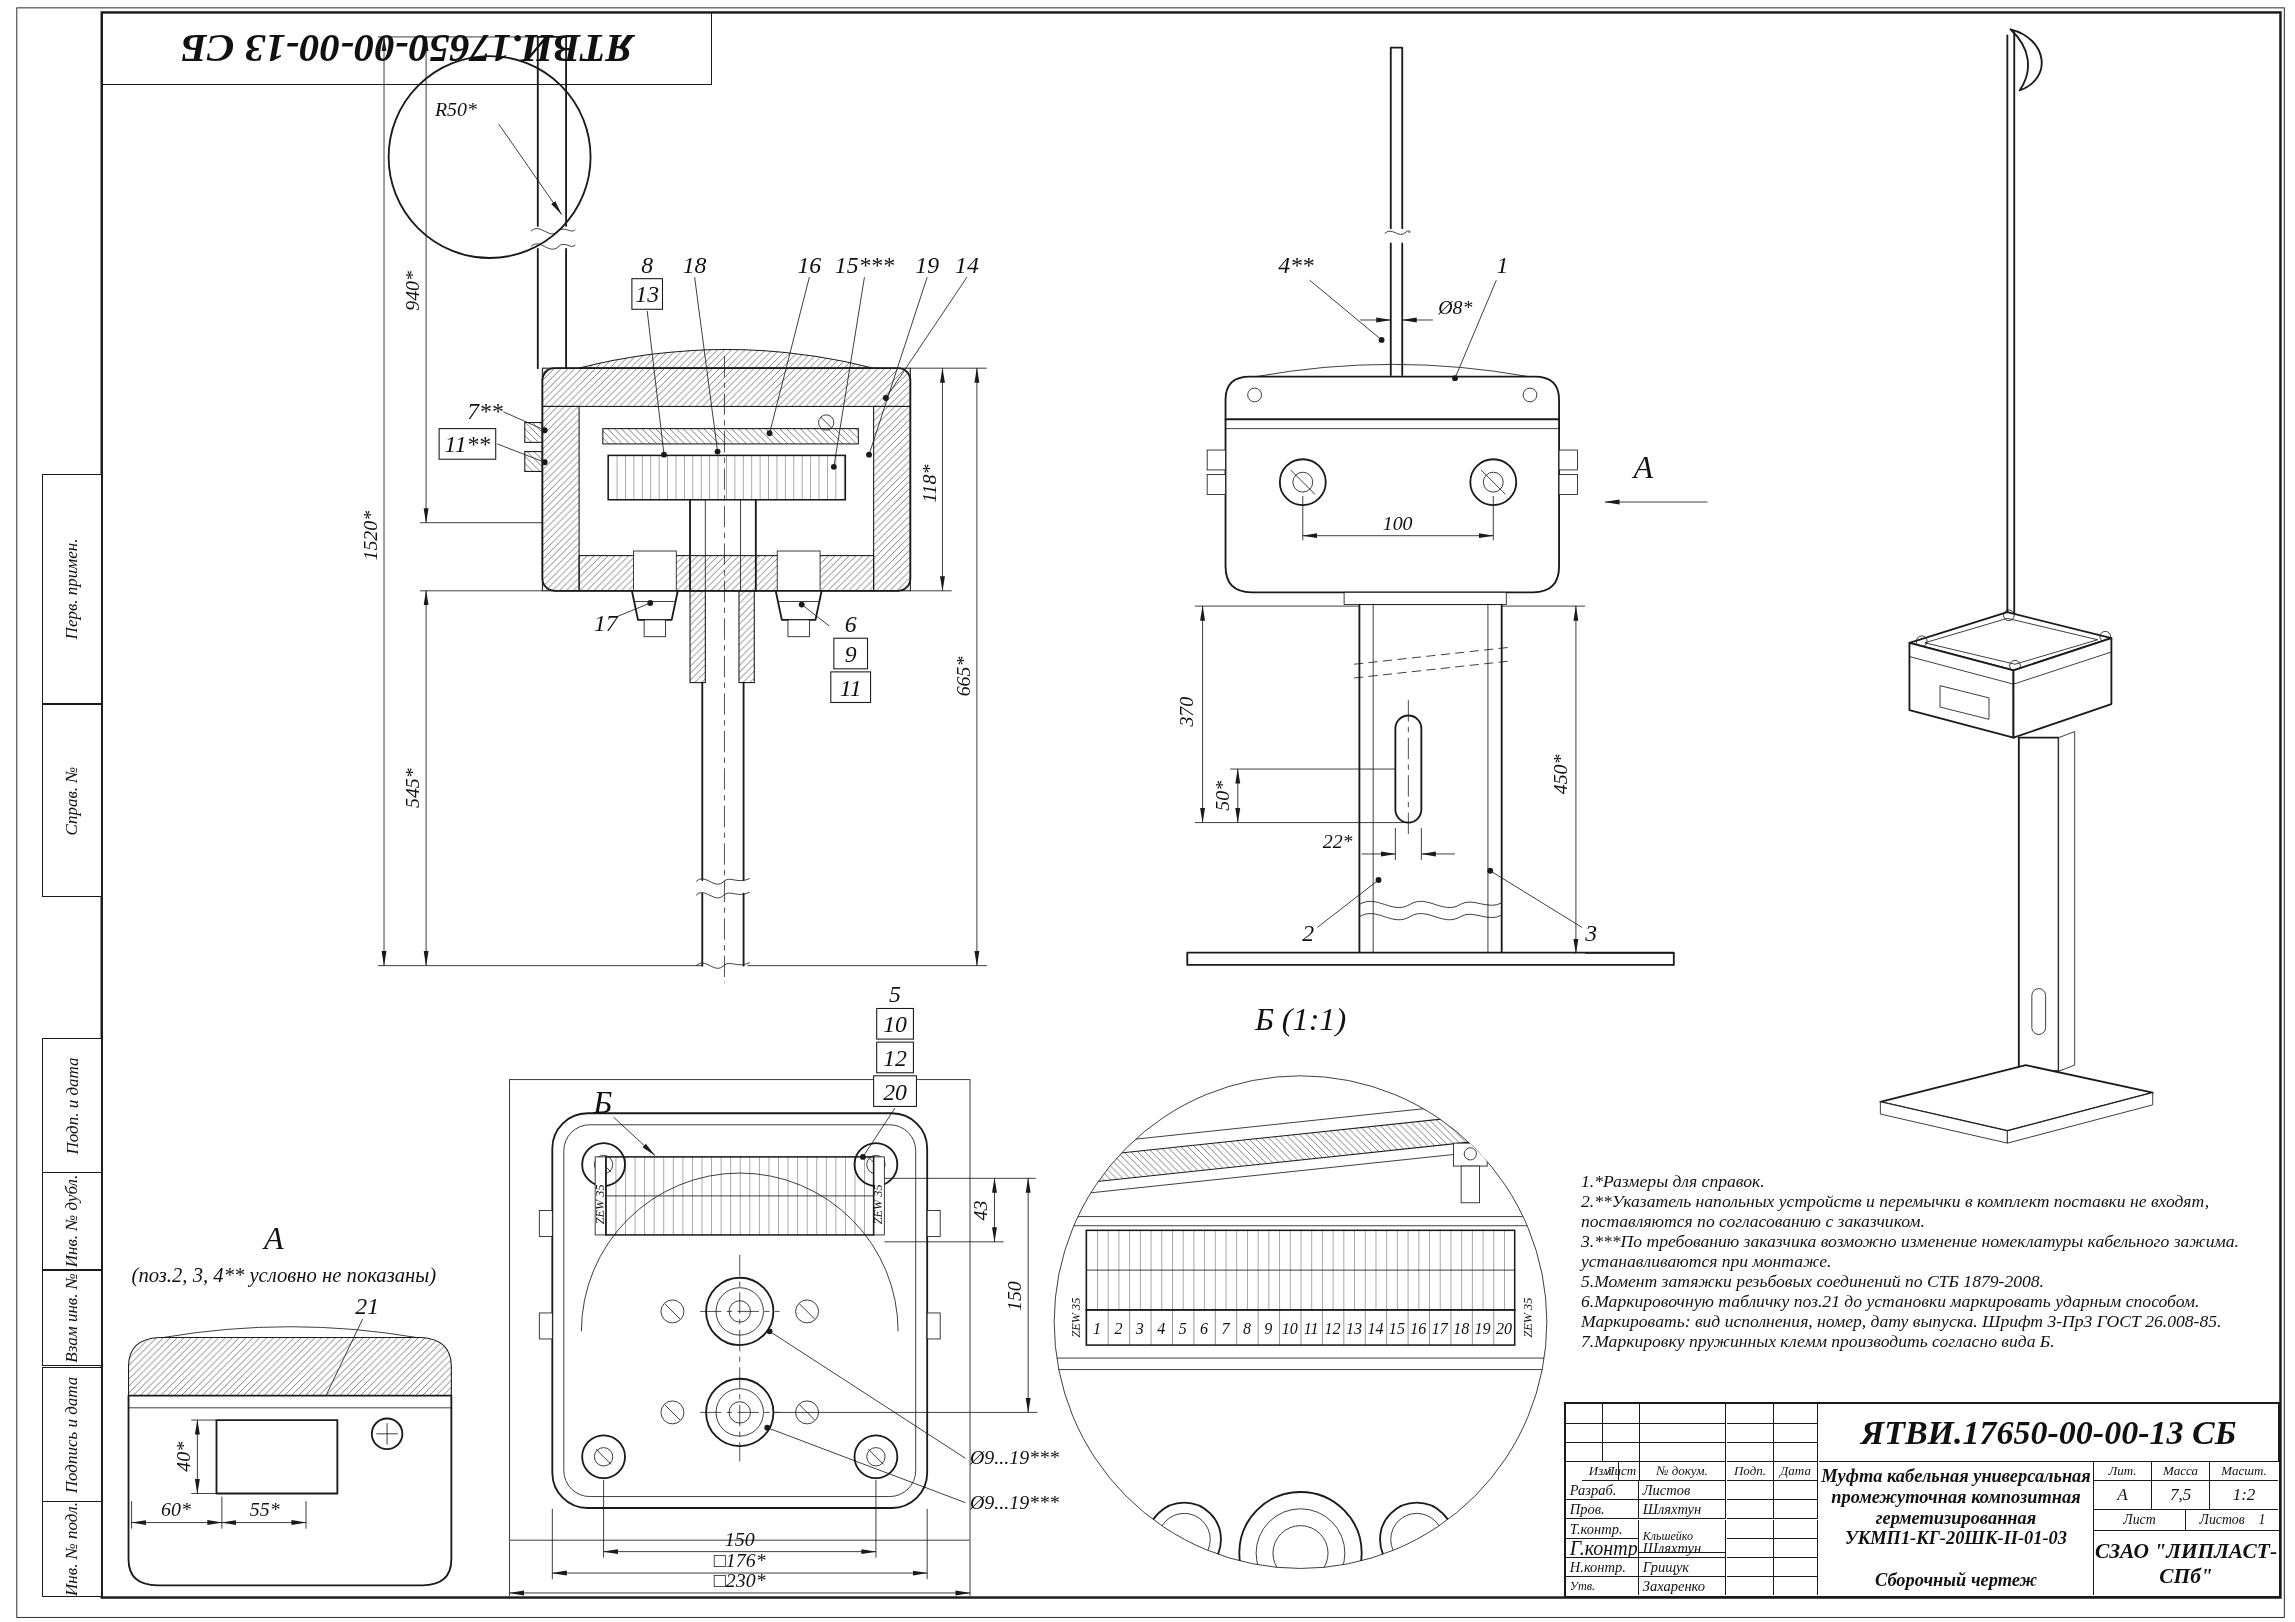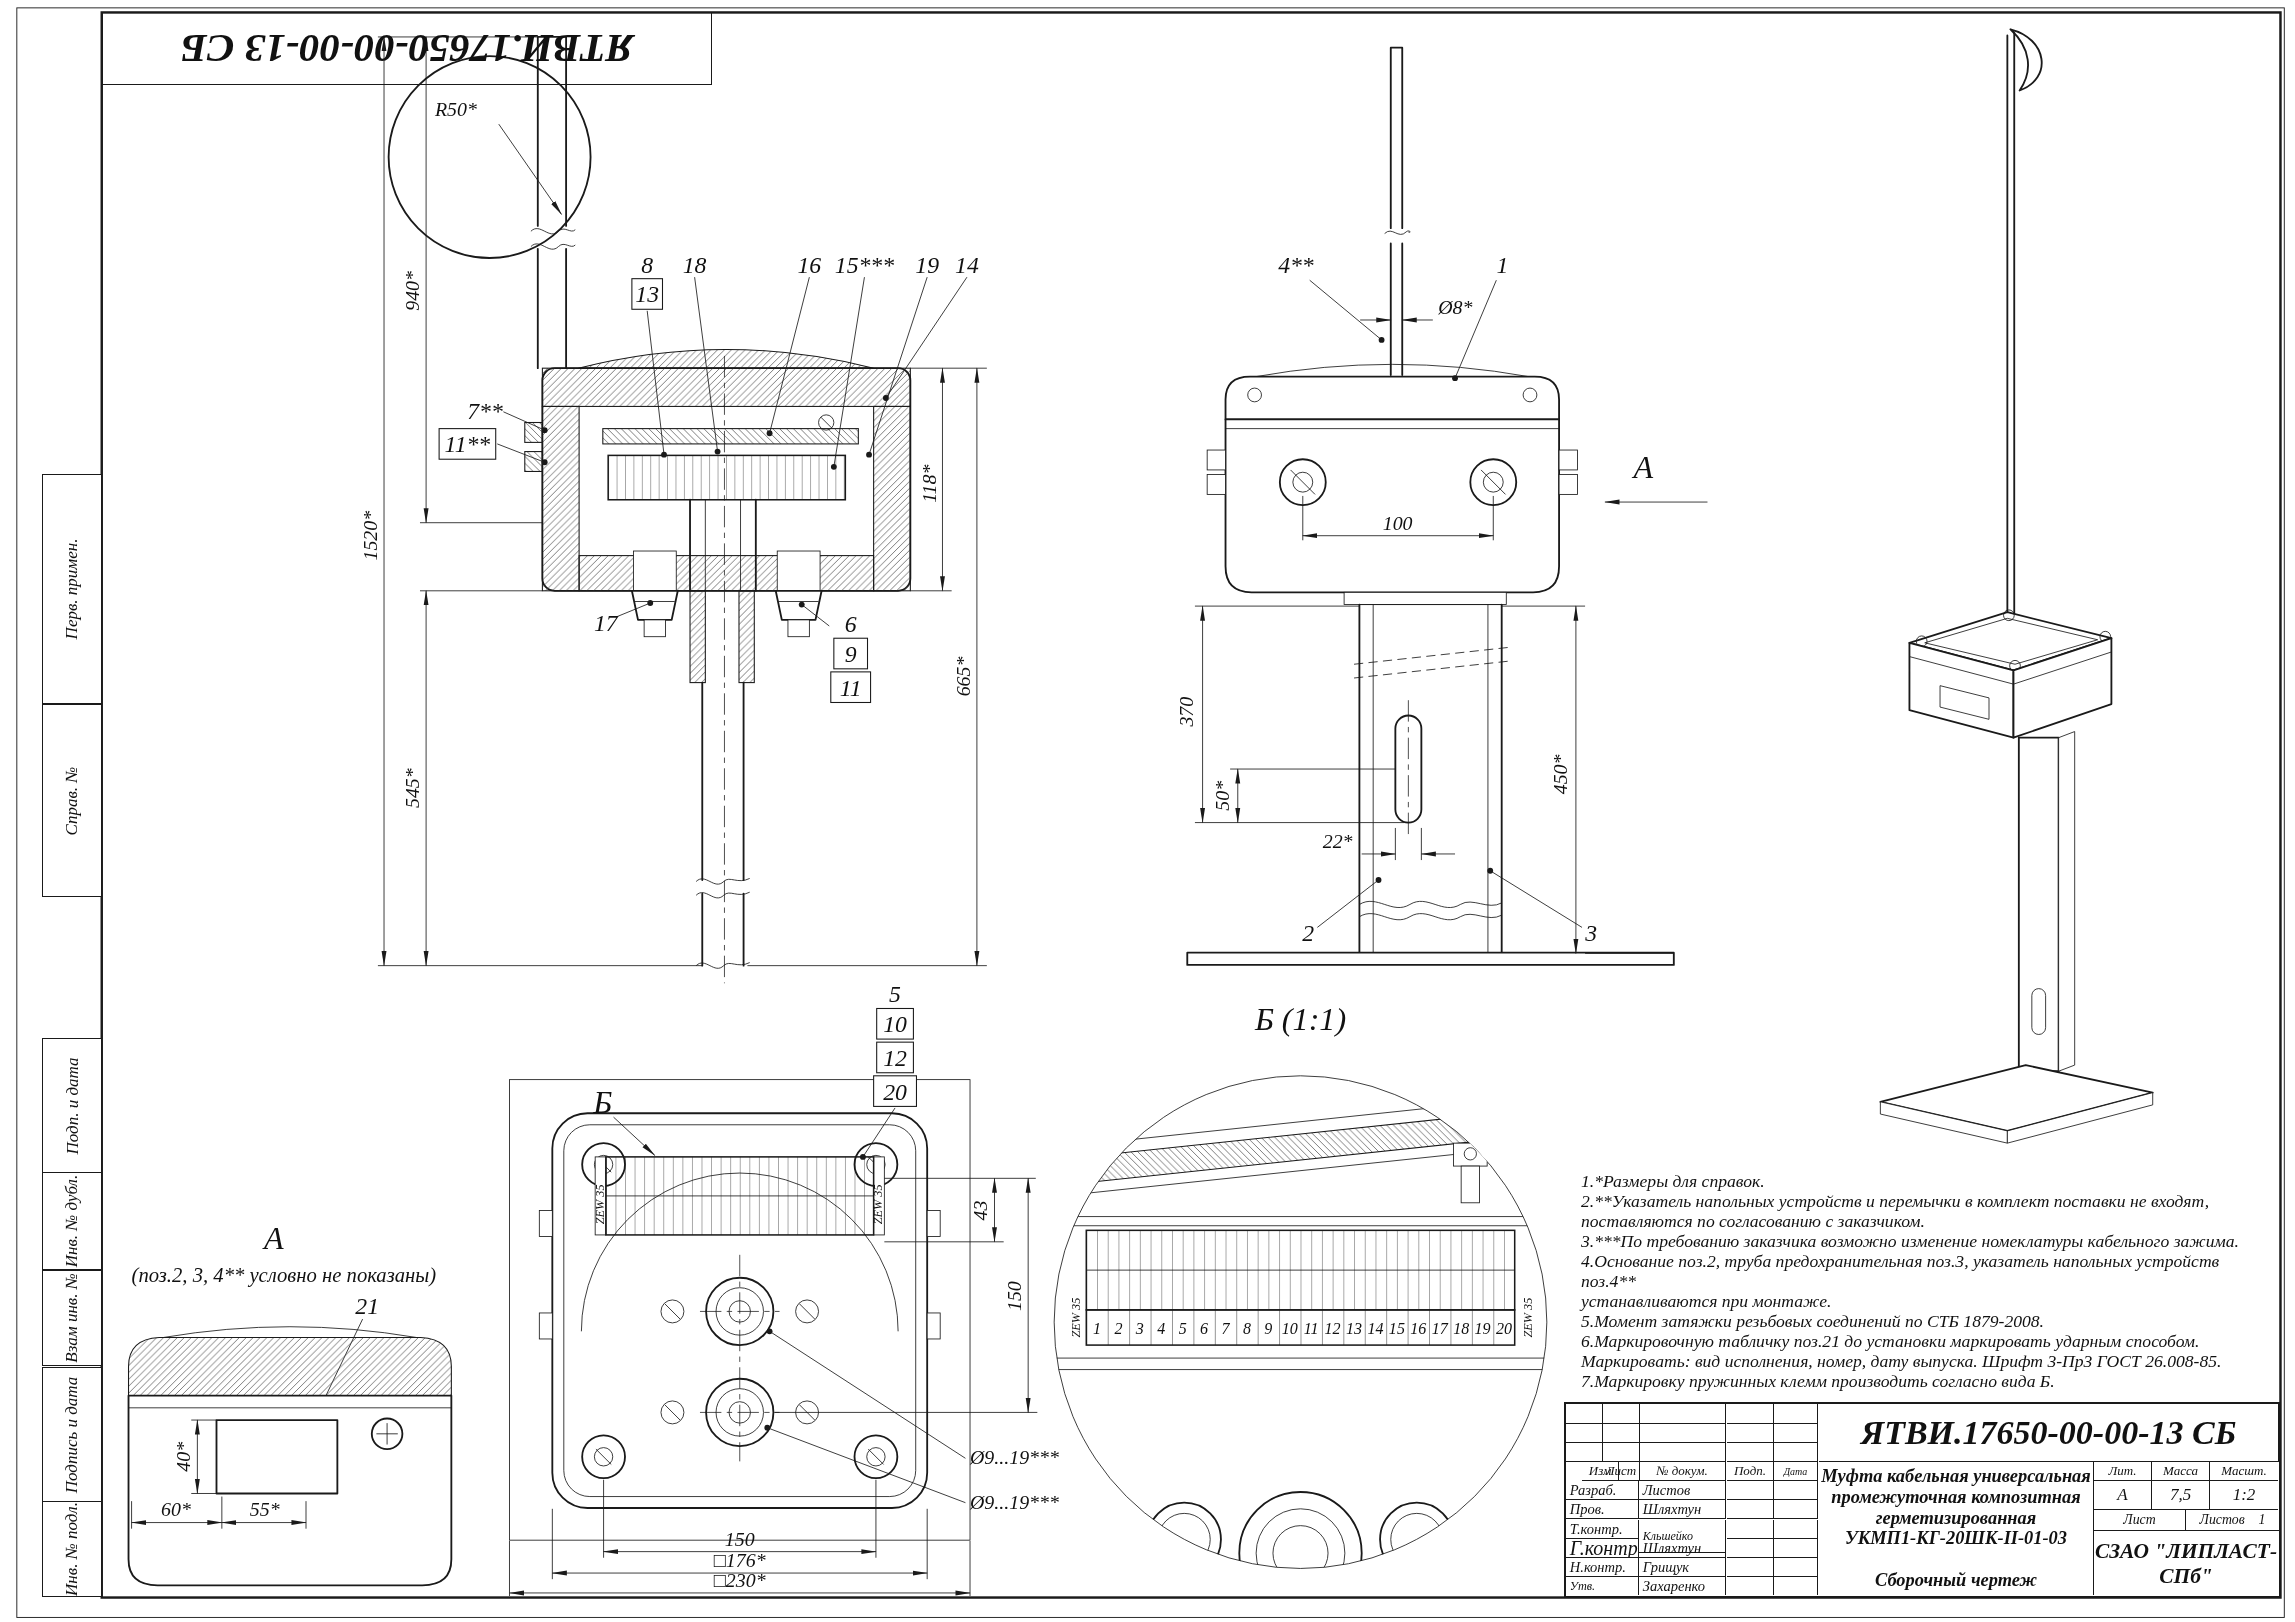--- a/index.html
+++ b/index.html
@@ -457,21 +457,20 @@
     </div>
 <div class="mcell" style="top:1501px;height:96px">
       <span>Инв. № подл.</span>
     </div>
 
 <div class="notes">
   <div>1.*Размеры для справок.</div>
   <div>2.**Указатель напольных устройств и перемычки в комплект поставки не входят,</div>
   <div>поставляются по согласованию с заказчиком.</div>
   <div>3.***По требованию заказчика возможно изменение номеклатуры кабельного зажима.</div>
-  <div>4.Основание поз.2, труба предохранительная поз.3, указатель напольных устройств поз.4**</div>
   <div>устанавливаются при монтаже.</div>
   <div>5.Момент затяжки резьбовых соединений по СТБ 1879-2008.</div>
   <div>6.Маркировочную табличку поз.21 до установки маркировать ударным способом.</div>
   <div>Маркировать: вид исполнения, номер, дату выпуска. Шрифт 3-Пр3 ГОСТ 26.008-85.</div>
   <div>7.Маркировку пружинных клемм производить согласно вида Б.</div>
 </div>
 
 <div class="tblock">
 
   <div class="tb" style="left:0;top:0;width:37px;height:20px"></div>
@@ -487,21 +486,21 @@
   <div class="tb" style="left:0;top:39px;width:37px;height:19px"></div>
       <div class="tb" style="left:37px;top:39px;width:37px;height:19px"></div>
       <div class="tb" style="left:73px;top:39px;width:87px;height:19px"></div>
       <div class="tb" style="left:161px;top:39px;width:47px;height:19px"></div>
       <div class="tb" style="left:208px;top:39px;width:44px;height:19px"></div>
 
   <div class="tb" style="left:16px;top:58px;width:37px;height:19px;font-size:13px">Изм</div>
   <div class="tb" style="left:37px;top:58px;width:37px;height:19px;font-size:13px">Лист</div>
   <div class="tb" style="left:73px;top:58px;width:87px;height:19px;font-size:13px">№ докум.</div>
   <div class="tb" style="left:161px;top:58px;width:47px;height:19px;font-size:13px">Подп.</div>
-  <div class="tb" style="left:208px;top:58px;width:44px;height:19px;font-size:10px">Дата</div>
+  <div class="tb" style="left:208px;top:58px;width:44px;height:19px;font-size:13px">Дата</div>
 
   <div class="tb lft" style="left:0;top:77px;width:73px;height:19px;font-size:14.5px">Разраб.</div>
   <div class="tb lft" style="left:73px;top:77px;width:87px;height:19px;font-size:14.5px">Листов</div>
   <div class="tb" style="left:161px;top:77px;width:47px;height:19px"></div>
       <div class="tb" style="left:208px;top:77px;width:44px;height:19px"></div>
   <div class="tb lft" style="left:0;top:96px;width:73px;height:19px;font-size:14.5px">Пров.</div>
   <div class="tb lft" style="left:73px;top:96px;width:87px;height:19px;font-size:14.5px">Шляхтун</div>
   <div class="tb" style="left:161px;top:96px;width:47px;height:19px"></div>
       <div class="tb" style="left:208px;top:96px;width:44px;height:19px"></div>
   <div class="tb lft" style="left:0;top:116px;width:73px;height:19px;font-size:14.5px">Т.контр.</div>

